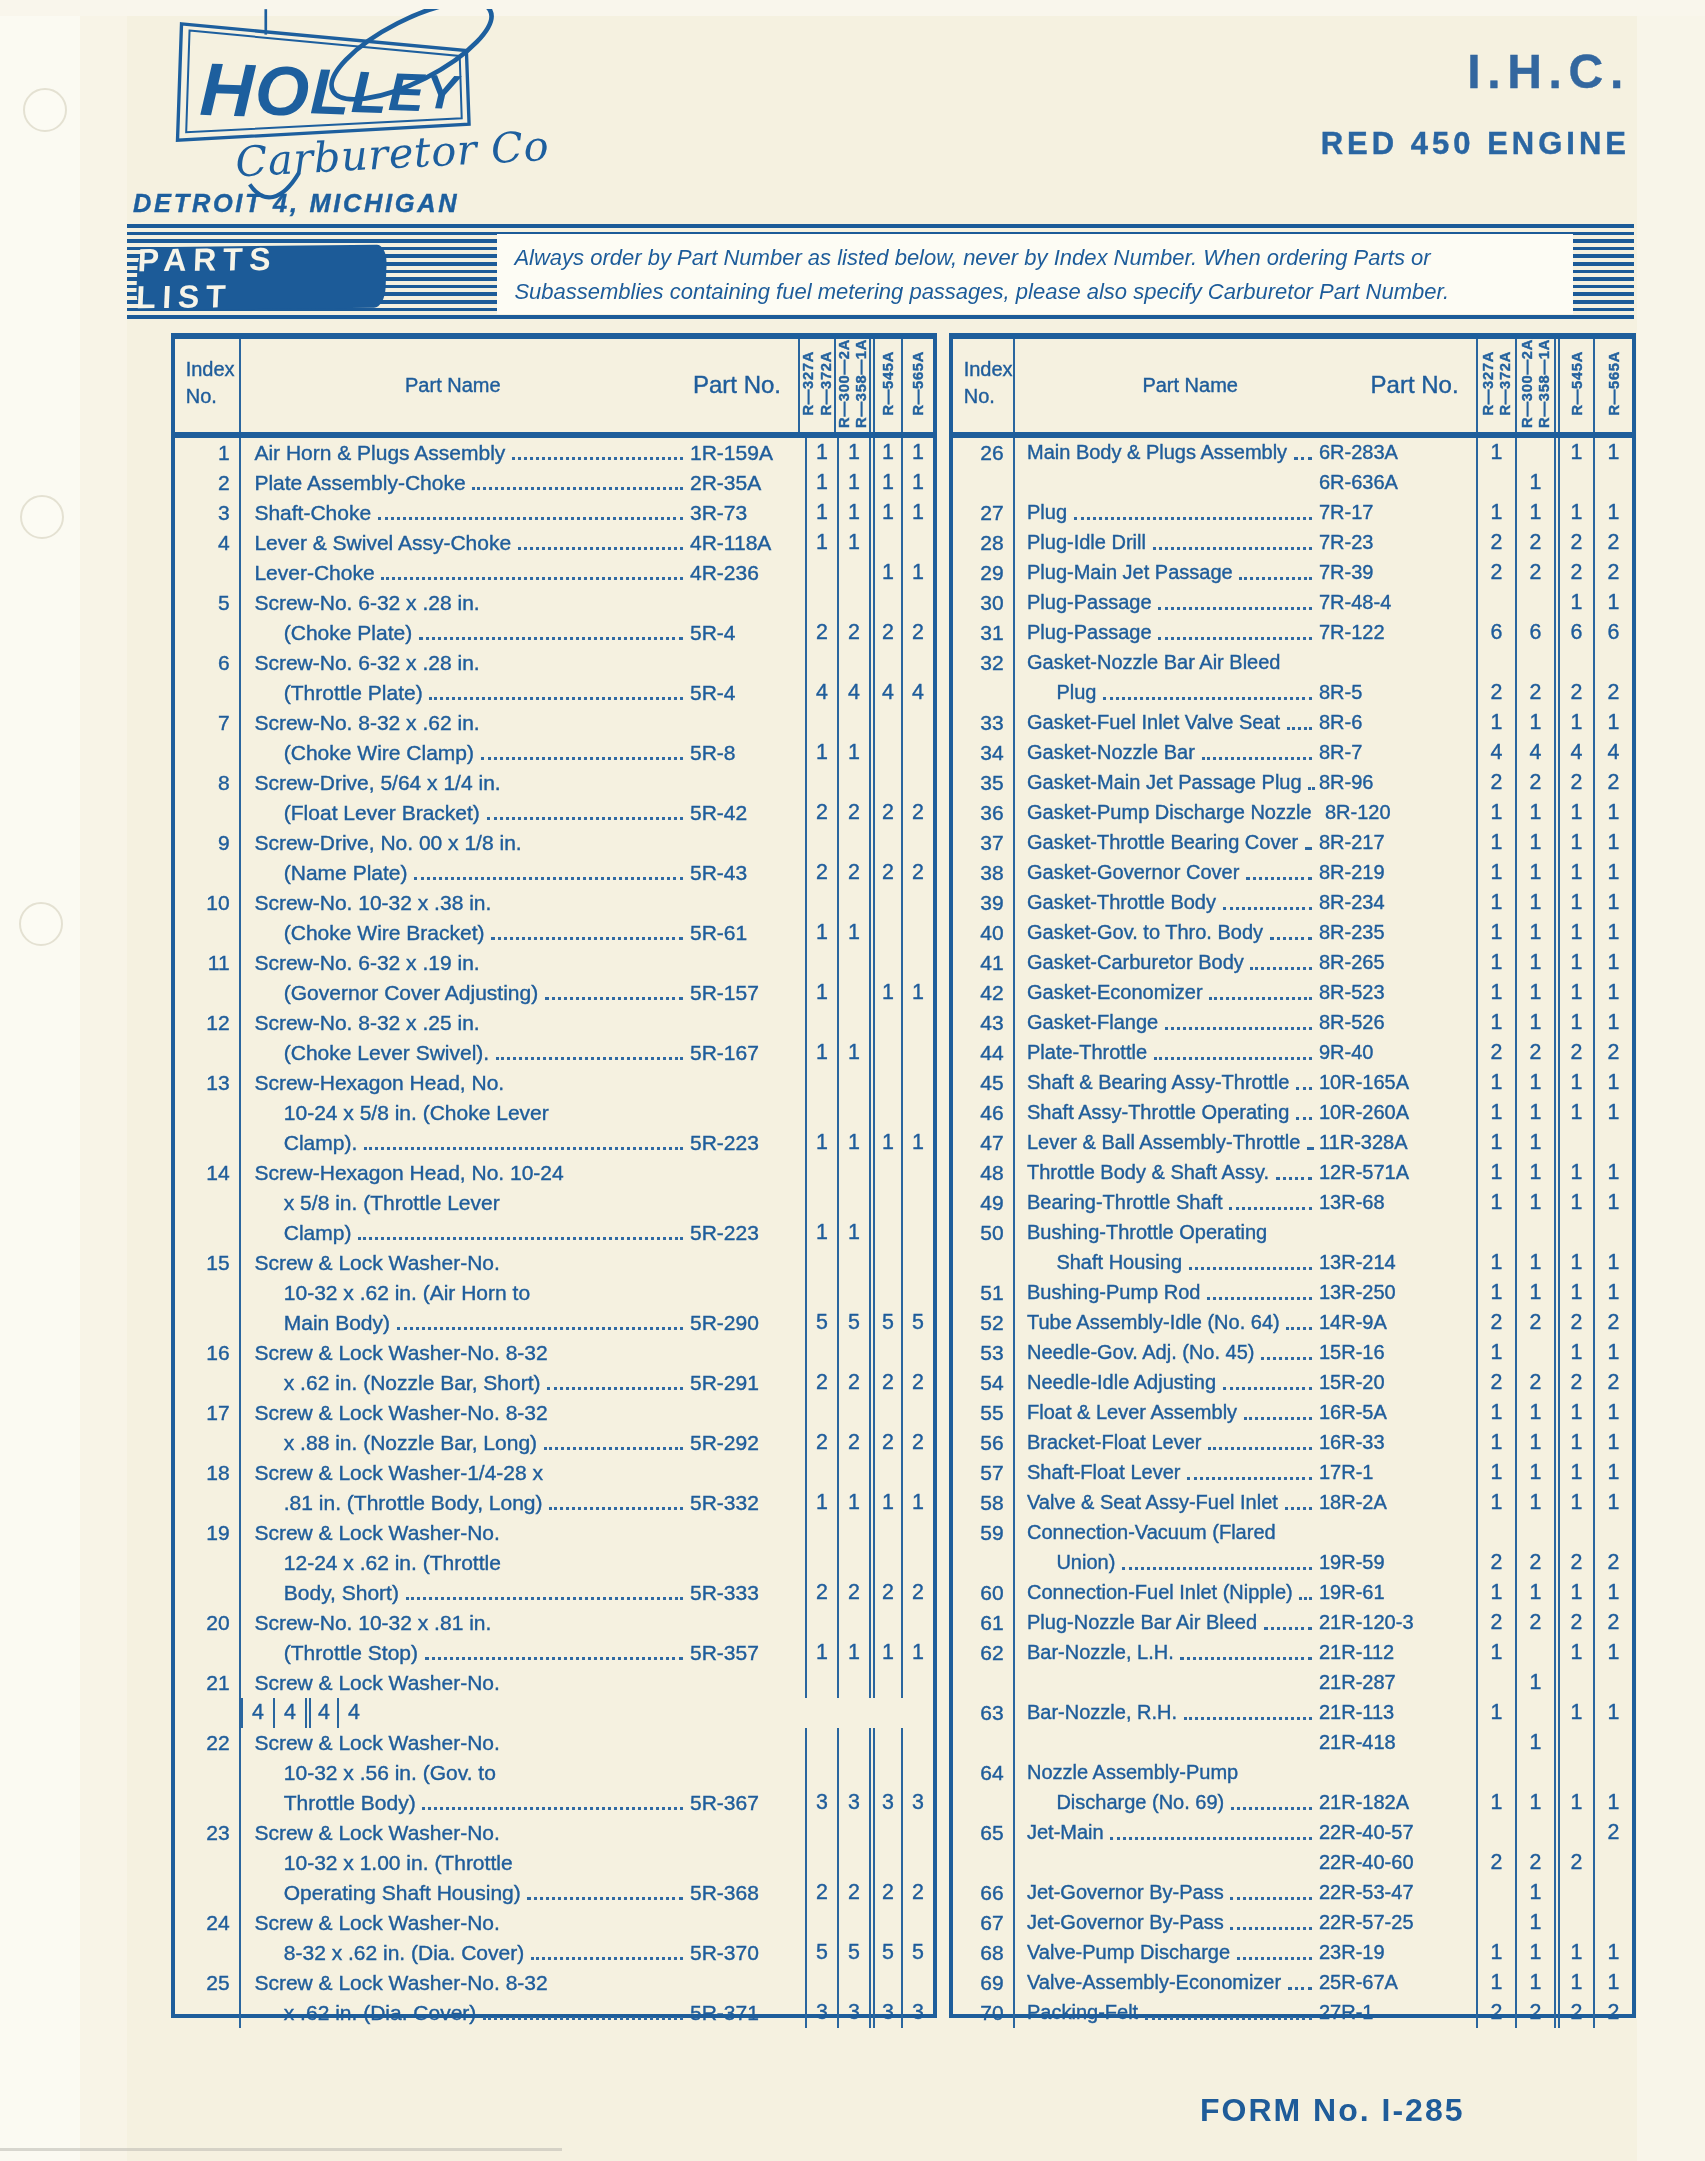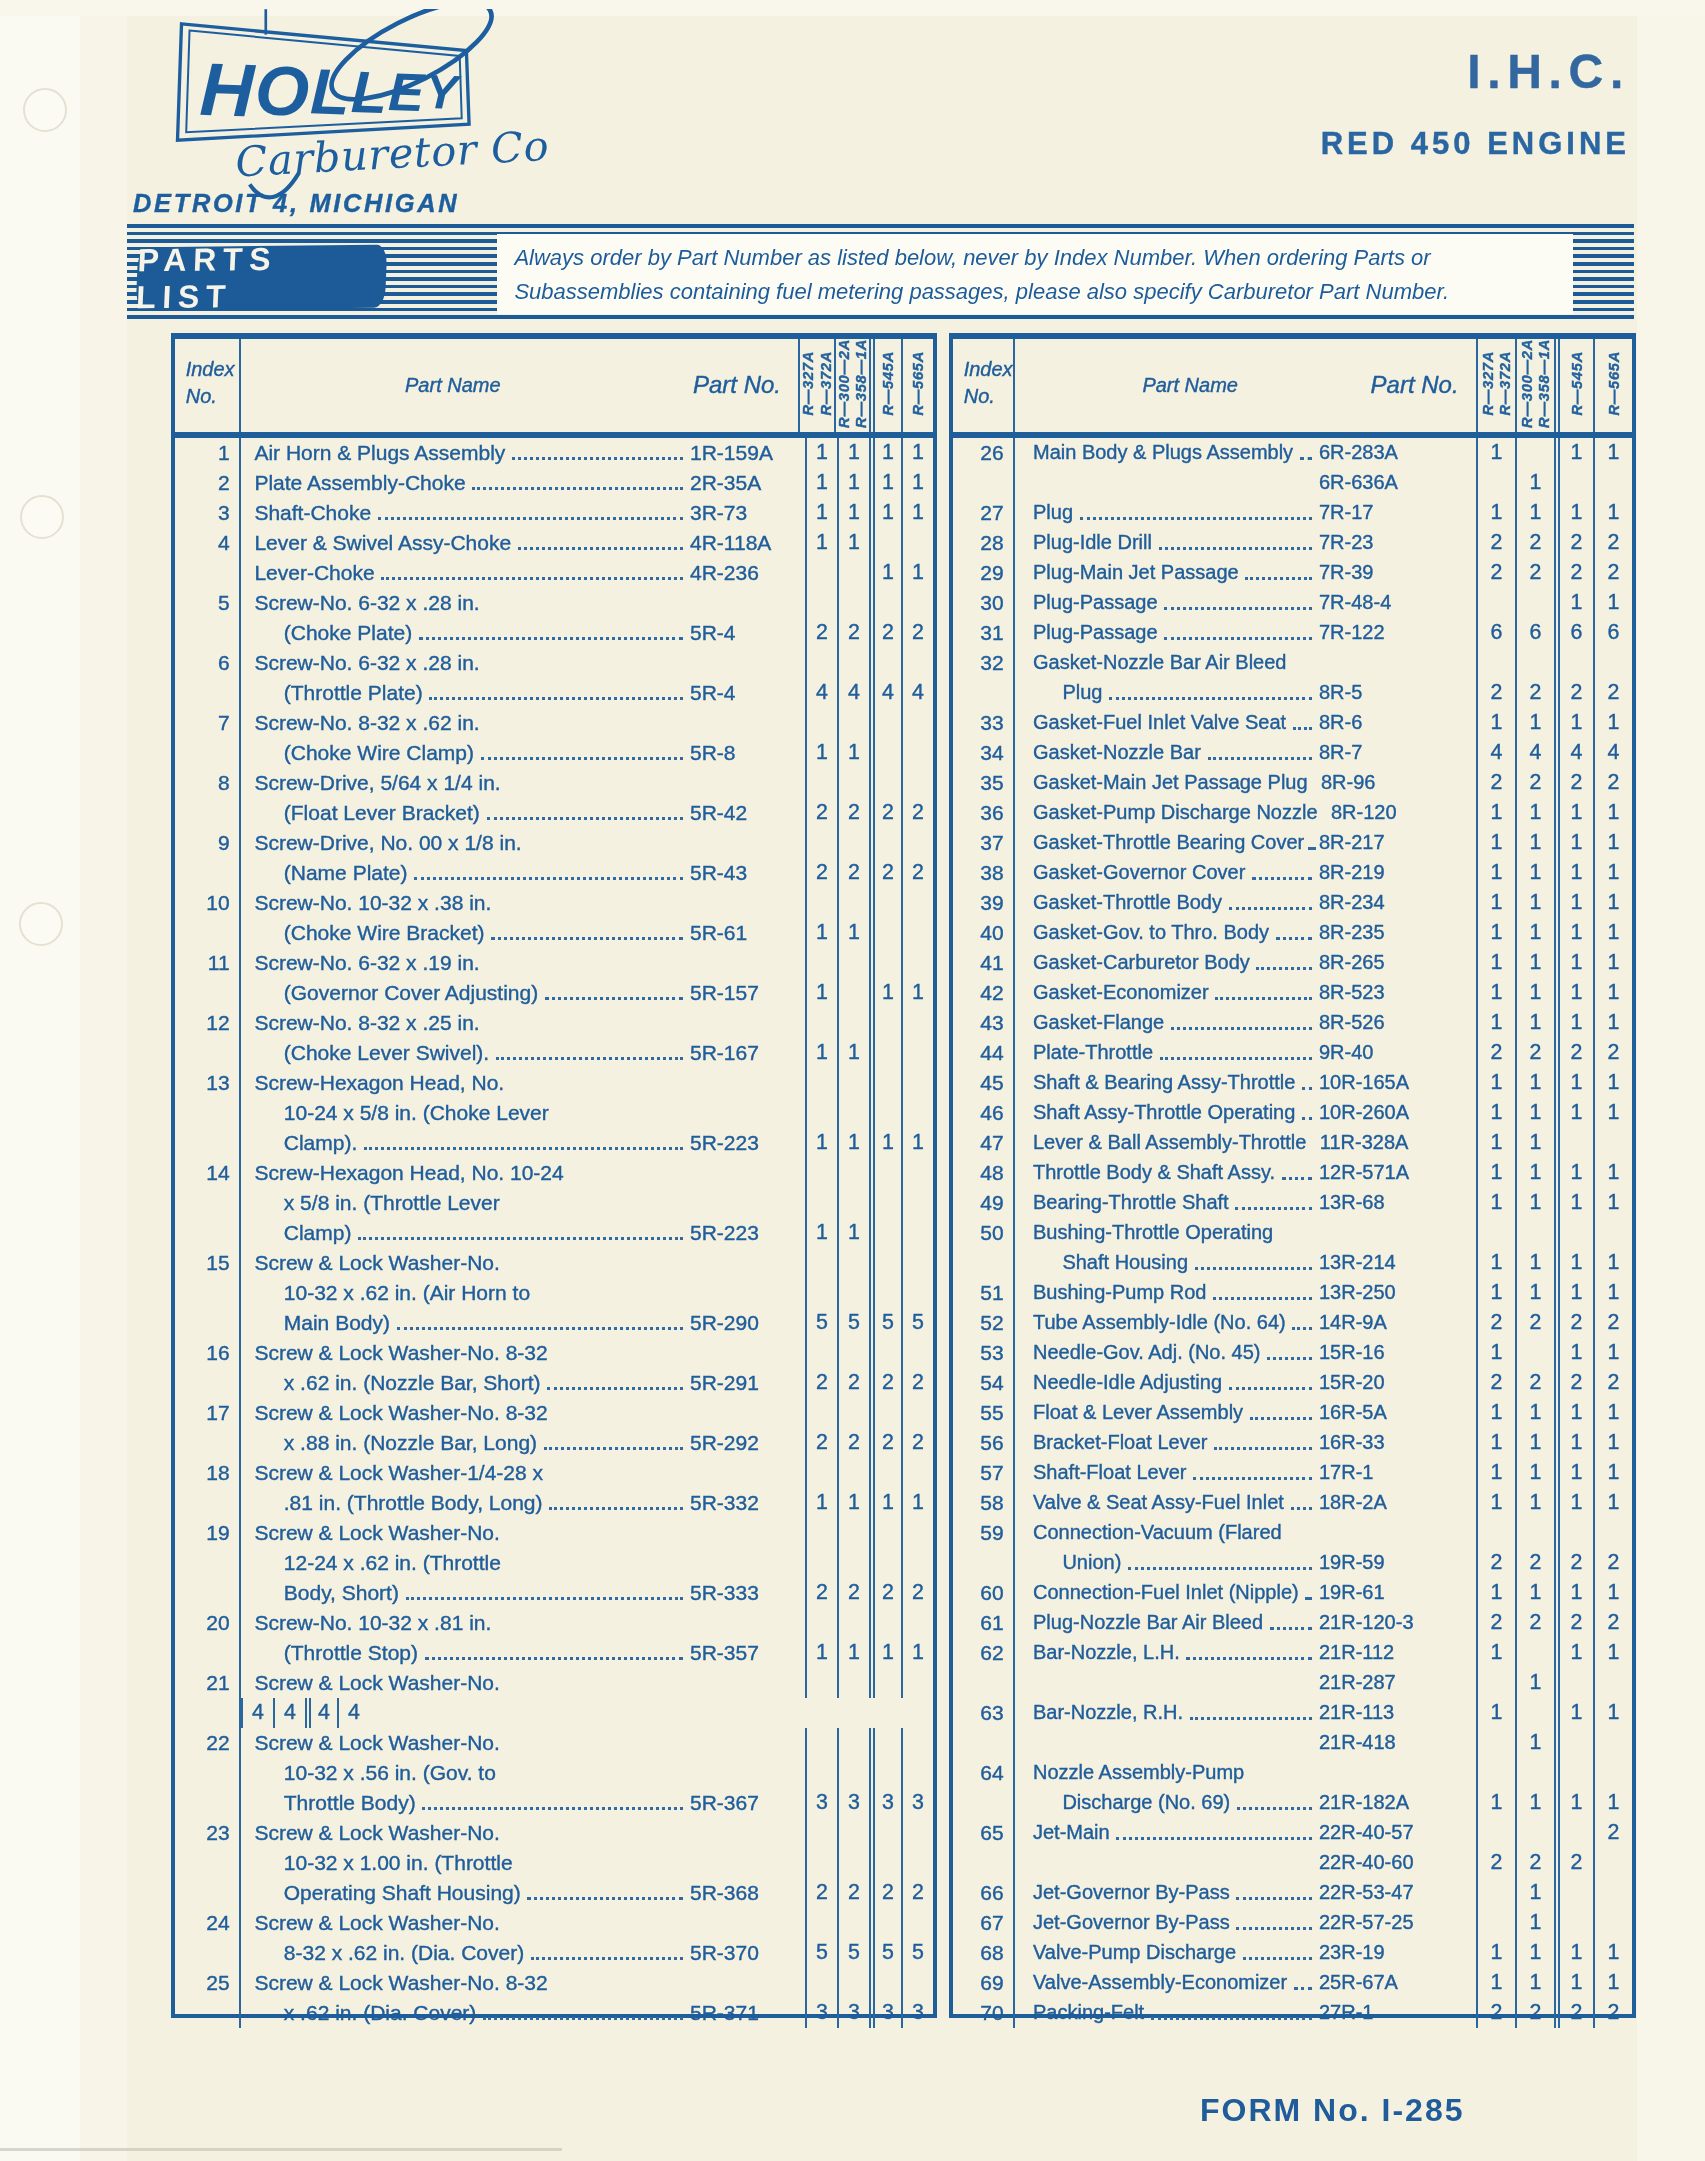--- a/index.html
+++ b/index.html
@@ -44,34 +44,34 @@
   #order-note { position:absolute; left:497px; top:234px; width:1076px; height:80px;
     background:#fdfcf4; padding:6.7px 17.4px 0 17.4px;
     font-size:22px; font-style:italic; color:#1d5c9a; line-height:1.55; }
 
   
   .tbl { position:absolute; top:333px; height:1685px; border:4px solid #1e5e9b; border-top-width:6px;
     background:transparent; display:flex; flex-direction:column; }
   #tbl-left  { left:171px;  width:766px; }
   #tbl-right { left:949px; width:687px; }
 
-  .thead { flex:0 0 94px; display:flex; border-bottom:6px solid #1e5e9b;font-style:italic; }
+  .thead { flex:0 0 94px; display:flex; border-bottom:6px solid #1e5e9b; }
   .tbody { flex:1 1 auto; display:flex; flex-direction:column; }
 
   .tr { display:flex; height:30px; align-items:center; }
   .thead .h-idx, .thead .h-name, .thead .q { height:100%; }
 
   .c-idx { flex:0 0 66px; height:100%; border-right:2.7px solid #2a669f;
     display:flex; align-items:center; justify-content:flex-end; padding-right:9.4px;
     font-size:21px; color:#1f5d9b; }
   #tbl-right .c-idx { flex-basis:62px; }
 
   .c-name { flex:1 1 auto; height:100%; display:flex; align-items:center;
     padding-left:13.4px; overflow:hidden; font-size:21px; white-space:nowrap; }
-  #tbl-right .c-name { font-size:20px; padding-left:18px; }
+  #tbl-right .c-name { font-size:20px; padding-left:12px; }
   .nm { flex:0 0 auto; }
   .nm.ind { padding-left:29.4px; }
   .lead { flex:1 1 0; min-width:0; height:0.7px; }
   .lead.dots { height:auto; align-self:flex-end; margin:0 6.7px 8px 6.7px;
     border-bottom:3.3px dotted #2f6aa4; }
   .part { flex:0 0 115px; text-align:left; }
   #tbl-right .part { flex-basis:157px; }
 
   .q { flex:0 0 32px; height:100%; border-left:2.7px solid #2a669f;
     display:flex; align-items:center; justify-content:center; font-size:21.4px; }

